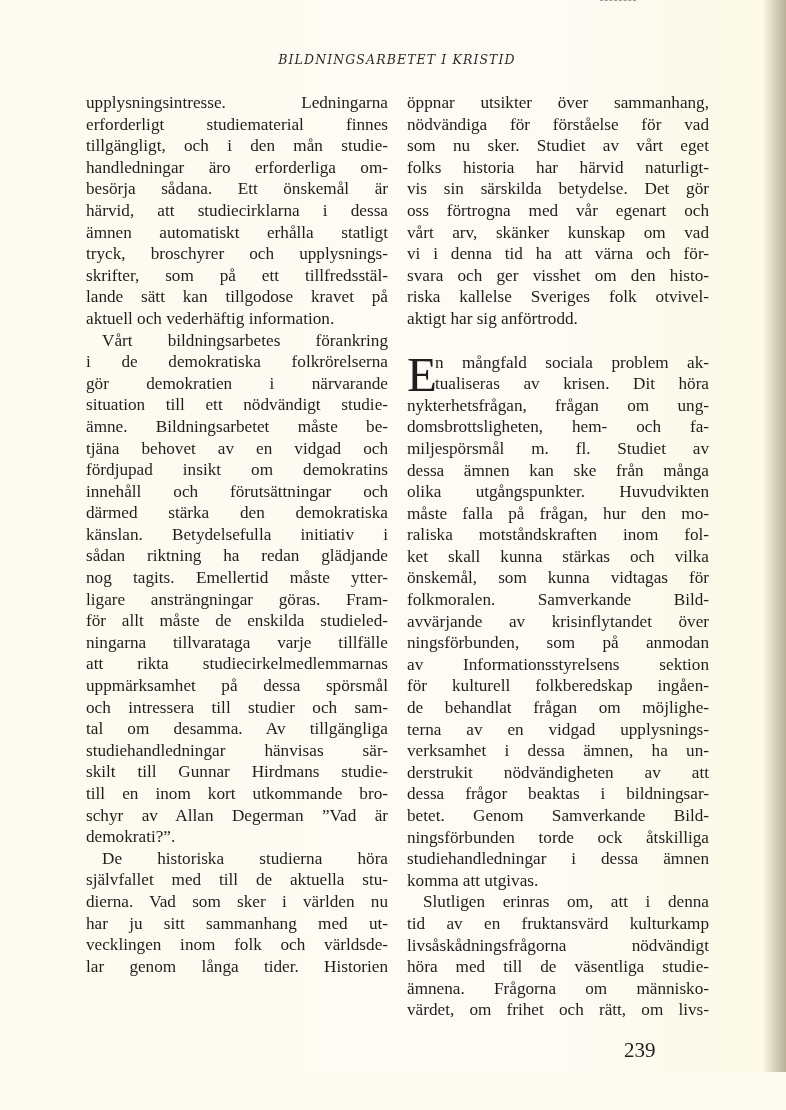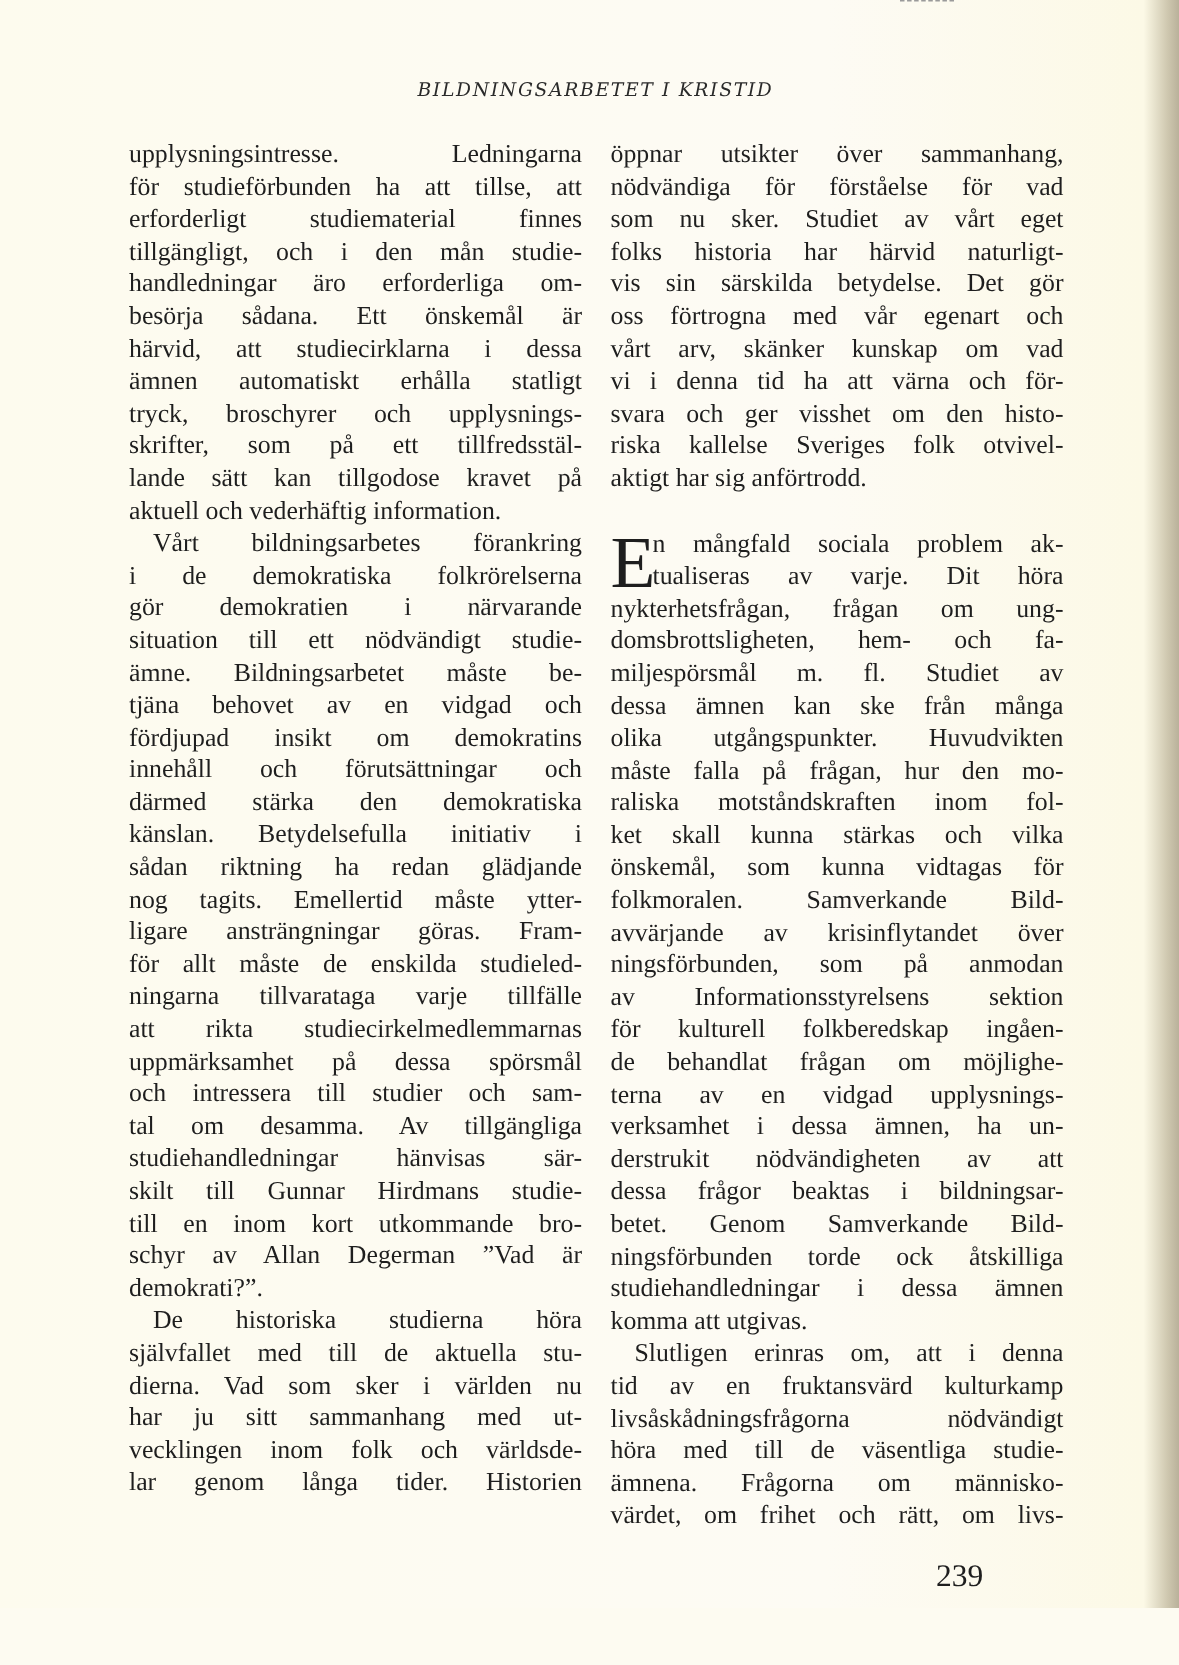--- a/index.html
+++ b/index.html
@@ -86,21 +86,20 @@
 <body>
 
 <div class="page">
   <div class="top-mark"></div>
 
   <div class="running-head">BILDNINGSARBETET I KRISTID</div>
 
   <div class="col col-left">
     <div>
       <span class="line">upplysningsintresse.   Ledningarna</span>
-      <span class="line">för studieförbunden ha att tillse, att</span>
       <span class="line">erforderligt  studiematerial  finnes</span>
       <span class="line">tillgängligt, och i den mån studie-</span>
       <span class="line">handledningar äro erforderliga om-</span>
       <span class="line">besörja  sådana.  Ett önskemål är</span>
       <span class="line">härvid, att studiecirklarna i dessa</span>
       <span class="line">ämnen automatiskt erhålla statligt</span>
       <span class="line">tryck, broschyrer och upplysnings-</span>
       <span class="line">skrifter, som på ett tillfredsstäl-</span>
       <span class="line">lande sätt kan tillgodose kravet på</span>
       <span class="line last">aktuell och vederhäftig information.</span>
@@ -154,21 +153,21 @@
       <span class="line">svara och ger visshet om den histo-</span>
       <span class="line">riska kallelse Sveriges folk otvivel-</span>
       <span class="line last">aktigt har sig anförtrodd.</span>
     </div>
 
     <div class="gap"></div>
 
     <div class="dropcap-block">
       <span class="dropcap">E</span>
       <span class="line dc-line">n mångfald sociala problem ak-</span>
-      <span class="line dc-line">tualiseras av varje.  Dit höra</span>
+      <span class="line dc-line">tualiseras av krisen.  Dit höra</span>
       <span class="line">nykterhetsfrågan, frågan om ung-</span>
       <span class="line">domsbrottsligheten, hem- och fa-</span>
       <span class="line">miljespörsmål m. fl. Studiet av</span>
       <span class="line">dessa ämnen kan ske från många</span>
       <span class="line">olika utgångspunkter. Huvudvikten</span>
       <span class="line">måste falla på frågan, hur den mo-</span>
       <span class="line">raliska motståndskraften inom fol-</span>
       <span class="line">ket skall kunna stärkas och vilka</span>
       <span class="line">önskemål, som kunna vidtagas för</span>
       <span class="line">folkmoralen. Samverkande Bild-</span>

